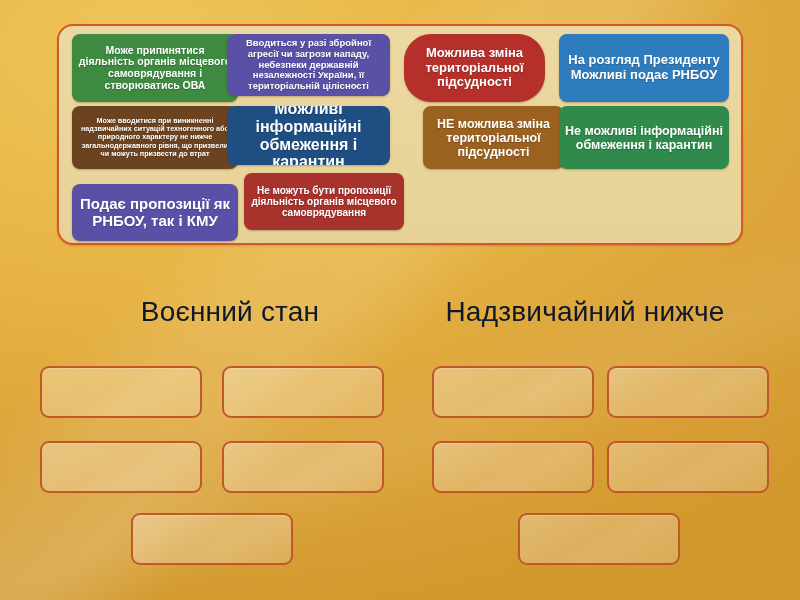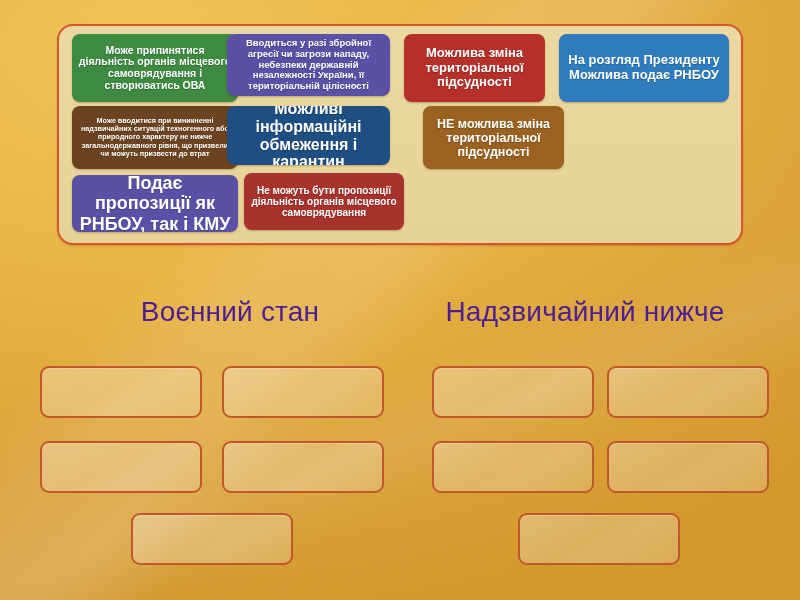--- a/index.html
+++ b/index.html
@@ -73,21 +73,21 @@
     overflow: hidden;
     cursor: grab;
   }
 
   
   .category-heading {
     position: absolute;
     top: 296px;
     font-size: 28px;
     font-weight: normal;
-    color: #4c1d95;
+    color: #0f172a;
     text-align: center;
     letter-spacing: 0.2px;
     white-space: nowrap;
   }
   #heading-left  { left: 60px;  width: 340px; }
   #heading-right { left: 400px; width: 370px; }
 
   
   .drop-zone {
     position: absolute;
@@ -103,26 +103,27 @@
 </style>
 </head>
 <body>
 
 <div id="app-background"></div>
 
 <div id="word-bank-panel">
   <div id="word-bank-tiles">
       <div class="tile" style="left: 13px; top: 8px; width: 166px; height: 68px; background: rgb(61, 138, 64); font-size: 10.5px;">Може припинятися діяльність органів місцевого самоврядування і створюватись ОВА</div>
       <div class="tile" style="left: 168px; top: 8px; width: 163px; height: 62px; background: rgb(90, 81, 166); font-size: 9.5px;">Вводиться у разі збройної агресії чи загрози нападу, небезпеки державній незалежності України, її територіальній цілісності</div>
-      <div class="tile" style="left: 345px; top: 8px; width: 141px; height: 68px; background: rgb(181, 48, 42); font-size: 13px;">Можлива зміна територіальної підсудності</div>
-      <div class="tile" style="left: 500px; top: 8px; width: 170px; height: 68px; background: rgb(46, 124, 189); font-size: 13px;">На розгляд Президенту Можлива подає РНБОУ</div>
+      <div class="tile" style="left: 345px; top: 8px; width: 141px; height: 68px; background: rgb(181, 48, 42); font-size: 13px; border-radius: 27px;">Можлива зміна територіальної підсудності</div>
+      <div class="tile" style="left: 500px; top: 8px; width: 170px; height: 68px; background: rgb(46, 124, 189); font-size: 13px;">На розгляд Президенту Можливі подає РНБОУ</div>
       <div class="tile" style="left: 13px; top: 80px; width: 166px; height: 63px; background: rgb(107, 67, 32); font-size: 7.2px;">Може вводитися при виникненні надзвичайних ситуацій техногенного або природного характеру не нижче загальнодержавного рівня, що призвели чи можуть призвести до втрат</div>
       <div class="tile" style="left: 168px; top: 80px; width: 163px; height: 59px; background: rgb(31, 79, 130); font-size: 16px;">Можливі інформаційні обмеження і карантин</div>
       <div class="tile" style="left: 364px; top: 80px; width: 141px; height: 63px; background: rgb(154, 97, 32); font-size: 12.5px;">НЕ можлива зміна територіальної підсудності</div>
-      <div class="tile" style="left: 13px; top: 149px; width: 166px; height: 57px; background: rgb(90, 81, 166); font-size: 18px;">Подає пропозиції як РНБОУ, так і КМУ</div>
+      <div class="tile" style="left: 500px; top: 80px; width: 170px; height: 63px; background: rgb(47, 138, 75); font-size: 12.5px;">Не можливі інформаційні обмеження і карантин</div>
+      <div class="tile" style="left: 13px; top: 158px; width: 166px; height: 57px; background: rgb(90, 81, 166); font-size: 15px;">Подає пропозиції як РНБОУ, так і КМУ</div>
       <div class="tile" style="left: 185px; top: 147px; width: 160px; height: 57px; background: rgb(168, 50, 44); font-size: 10px;">Не можуть бути пропозиції діяльність органів місцевого самоврядування</div>
     </div>
 </div>
 
 <div class="category-heading" id="heading-left">Воєнний стан</div>
 
 <div class="category-heading" id="heading-right">Надзвичайний нижче</div>
 
 <div id="drop-zone-layer">
     <div class="drop-zone" style="left: 40px; top: 366px; width: 162px; height: 52px;"></div>

